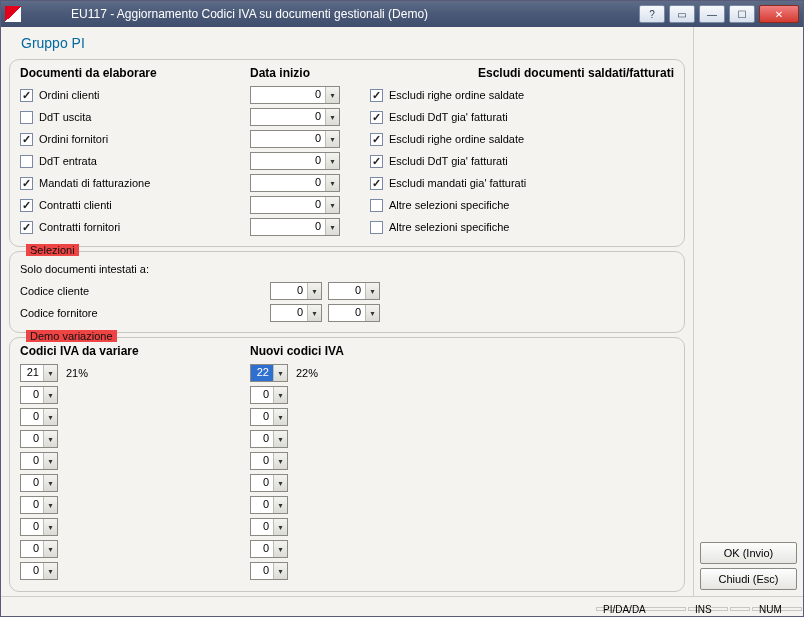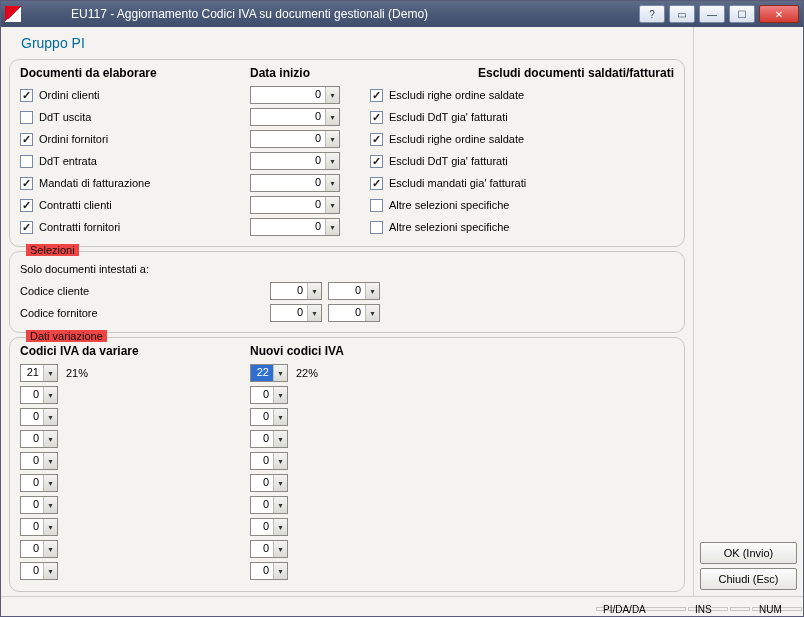--- a/index.html
+++ b/index.html
@@ -368,21 +368,21 @@
               </span>
             <span class="spin small">
                 <span class="val">0</span>
                 <span class="dd">▾</span>
               </span>
           </span>
         </div>
       </div>
 
       <div class="panel" style="flex:1;">
-        <div class="fieldset-title">Dati variazione</div>
+        <div class="fieldset-title">Demo variazione</div>
         <div class="dv-columns">
           <div class="dv-col">
             <div class="section-heading">Codici IVA da variare</div>
             <div id="cv-rows">
                 <div class="dv-row">
                   <span class="spin tiny">
                     <span class="val">21</span>
                     <span class="dd">▾</span>
                   </span>
                   <span class="desc">21%</span>

